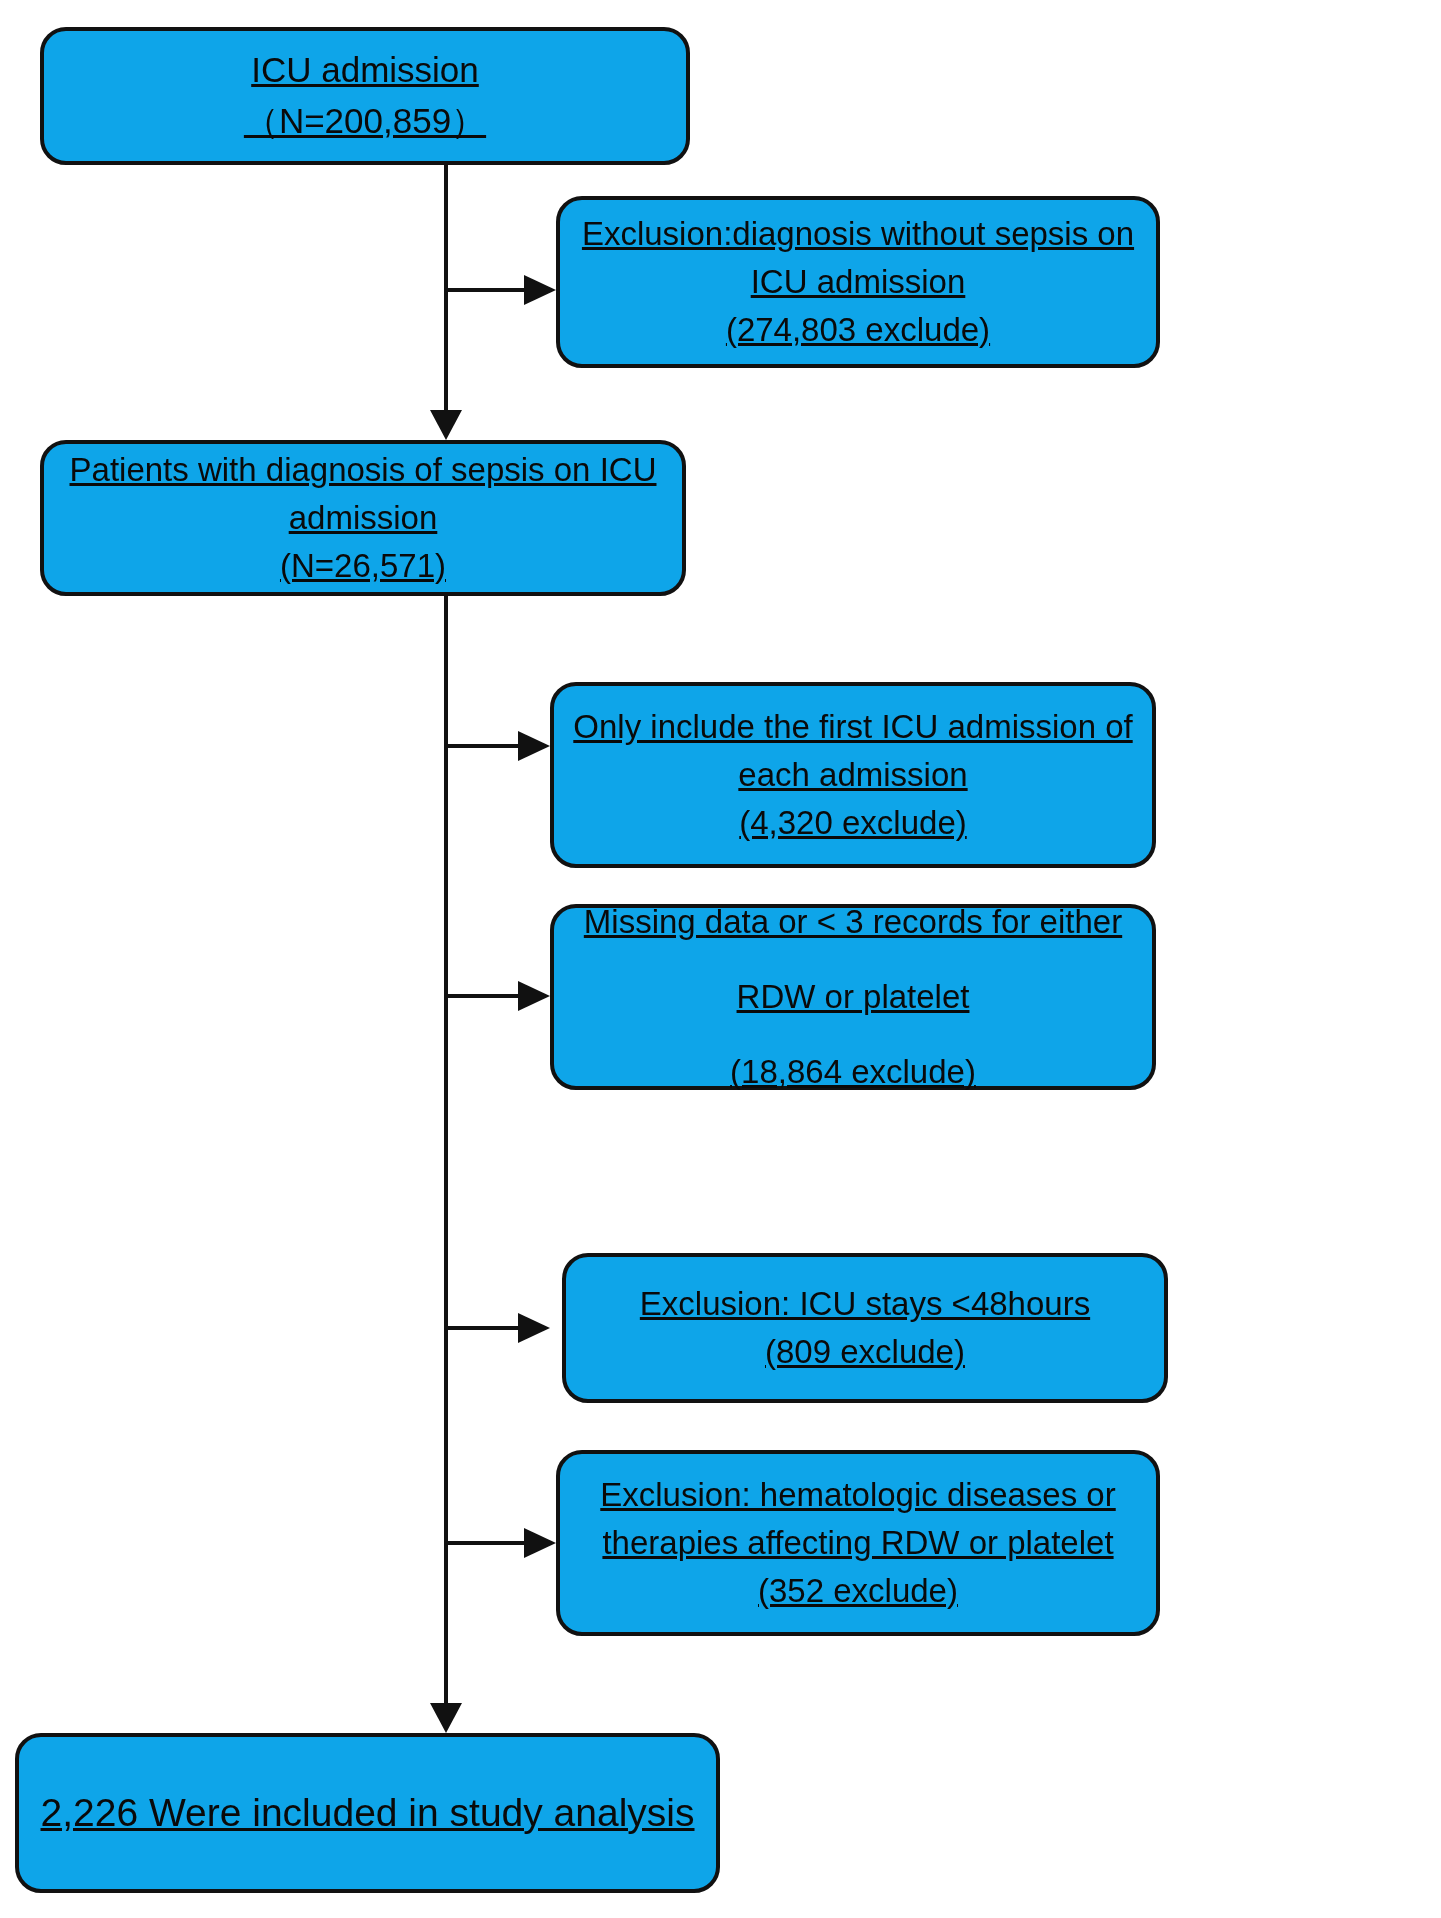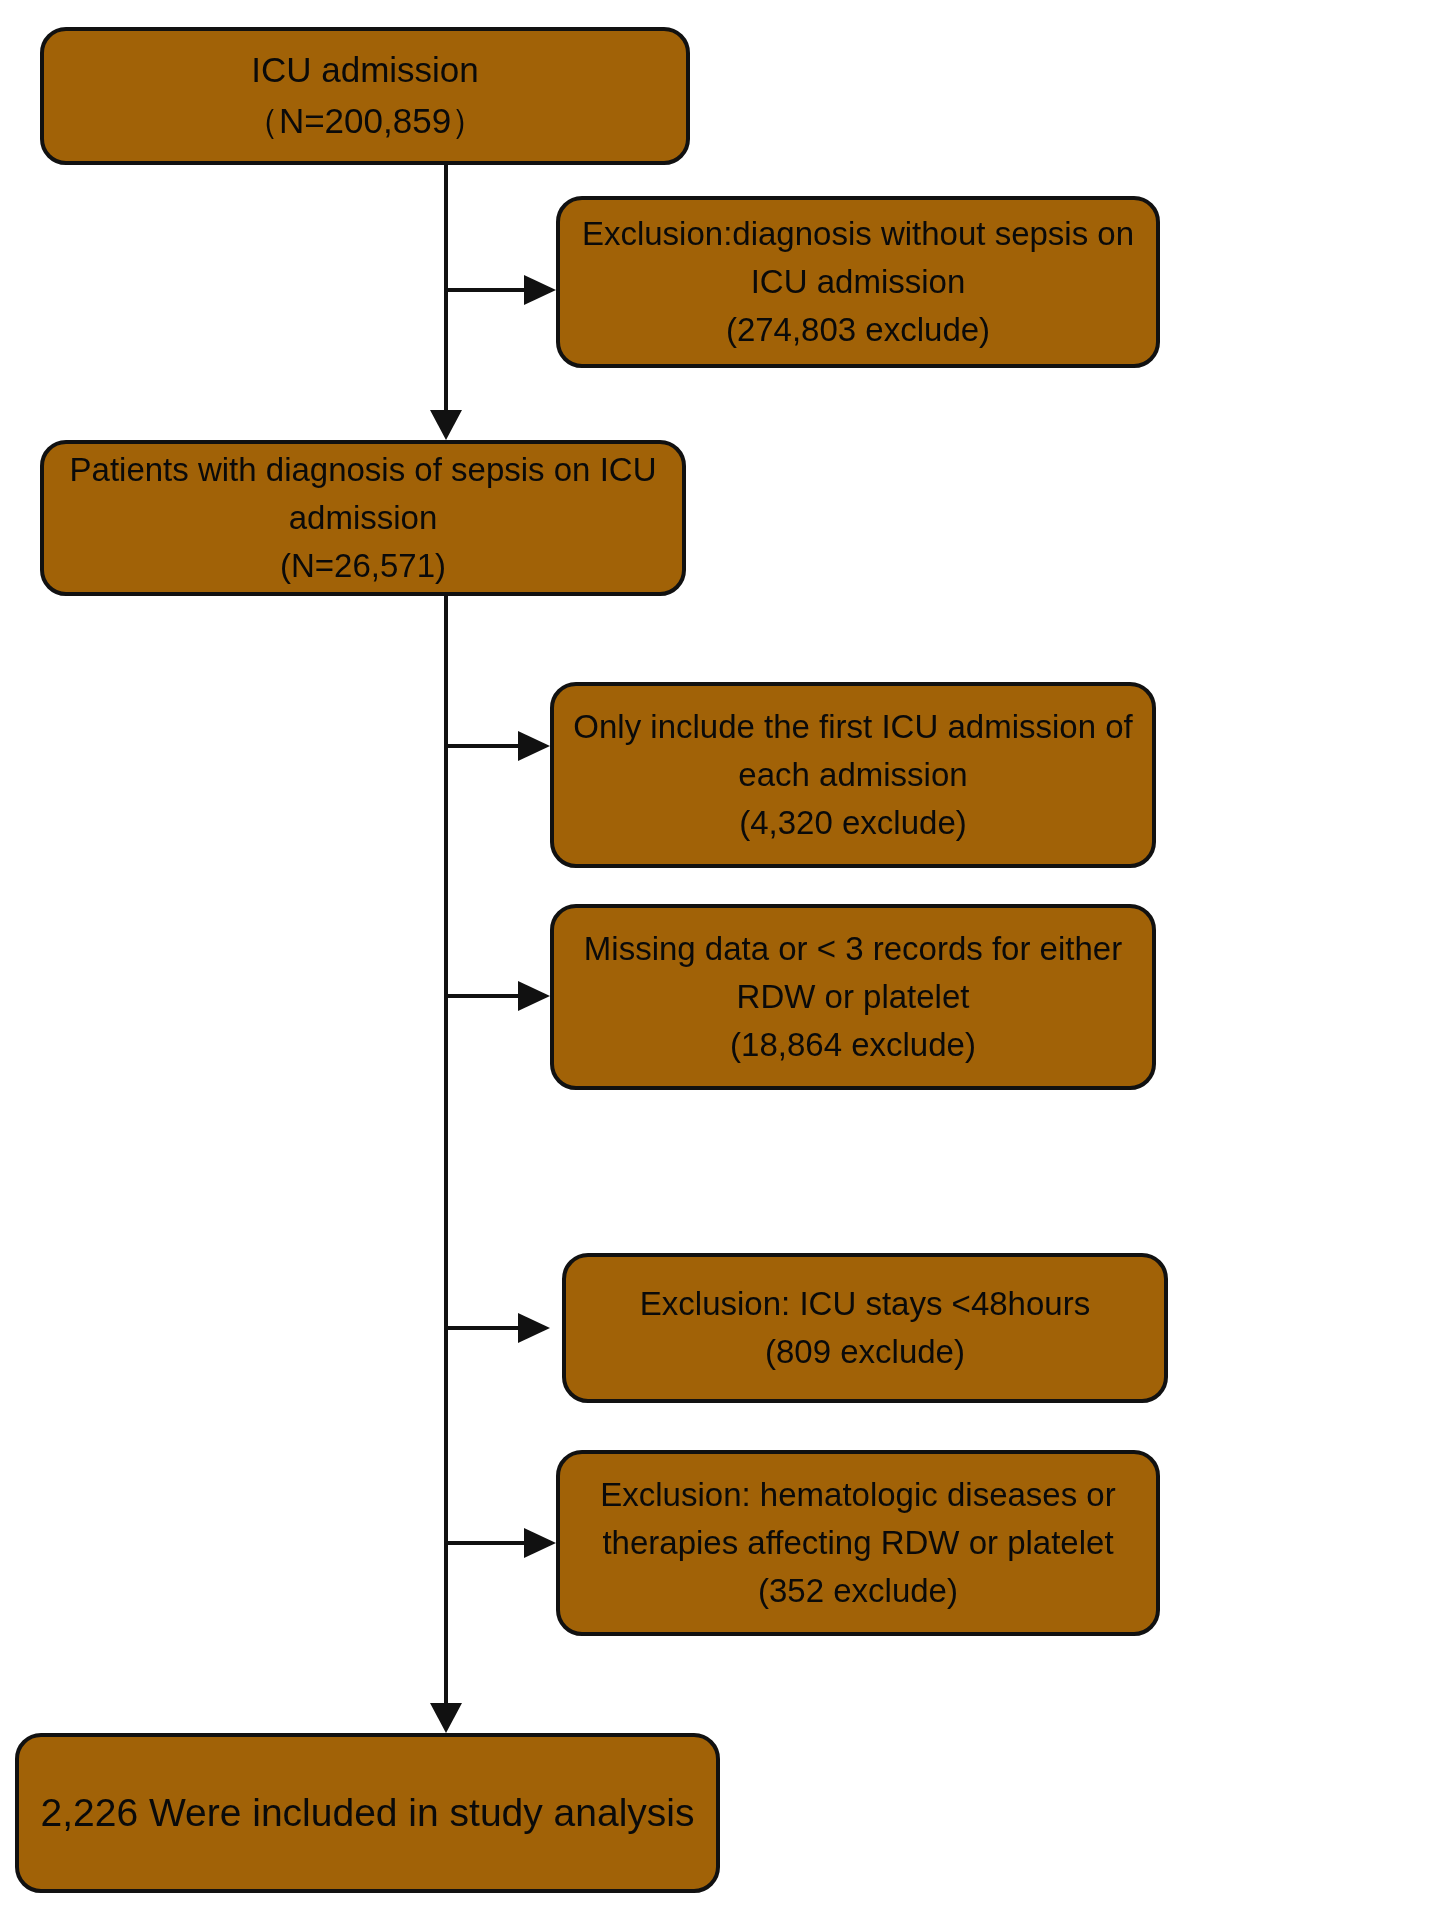--- a/index.html
+++ b/index.html
@@ -13,28 +13,29 @@
     height: 1918px;
     background: #ffffff;
     font-family: "Liberation Sans", "DejaVu Sans", sans-serif;
     color: #0a0a0a;
   }
   .node {
     position: absolute;
     box-sizing: border-box;
     border: 4px solid #111111;
     border-radius: 26px;
-    background: #a16207;
+    background: #0ea5e9;
     display: flex;
     flex-direction: column;
     justify-content: center;
     align-items: center;
     text-align: left;
     font-size: 33px;
     line-height: 1.45;
+    text-decoration: underline;
   }
   .node .nline {
     white-space: nowrap;
   }
   .vline {
     position: absolute;
     width: 4px;
     background: #111111;
   }
   .hline {
@@ -56,21 +57,21 @@
     height: 0;
     border-top: 15px solid transparent;
     border-bottom: 15px solid transparent;
     border-left: 32px solid #111111;
   }
   
   #node-icu      { left: 40px;  top: 27px;   width: 650px; height: 138px; font-size: 35px; }
   #node-excl1    { left: 556px; top: 196px;  width: 604px; height: 172px; }
   #node-sepsis   { left: 40px;  top: 440px;  width: 646px; height: 156px; }
   #node-first    { left: 550px; top: 654px;  width: 606px; height: 186px; margin-top: 28px; }
-  #node-missing  { left: 550px; top: 904px;  width: 606px; height: 186px; }
+  #node-missing  { left: 550px; top: 904px;  width: 606px; height: 186px; gap: 27px; }
   #node-stay     { left: 550px; top: 1253px; width: 606px; height: 150px; margin-left: 12px; }
   #node-hema     { left: 556px; top: 1450px; width: 604px; height: 186px; }
   #node-included { left: 15px;  top: 1733px; width: 705px; height: 160px; font-size: 39px; }
 </style>
 </head>
 <body>
 
 <div class="canvas">
 
   <div class="node" id="node-icu">

